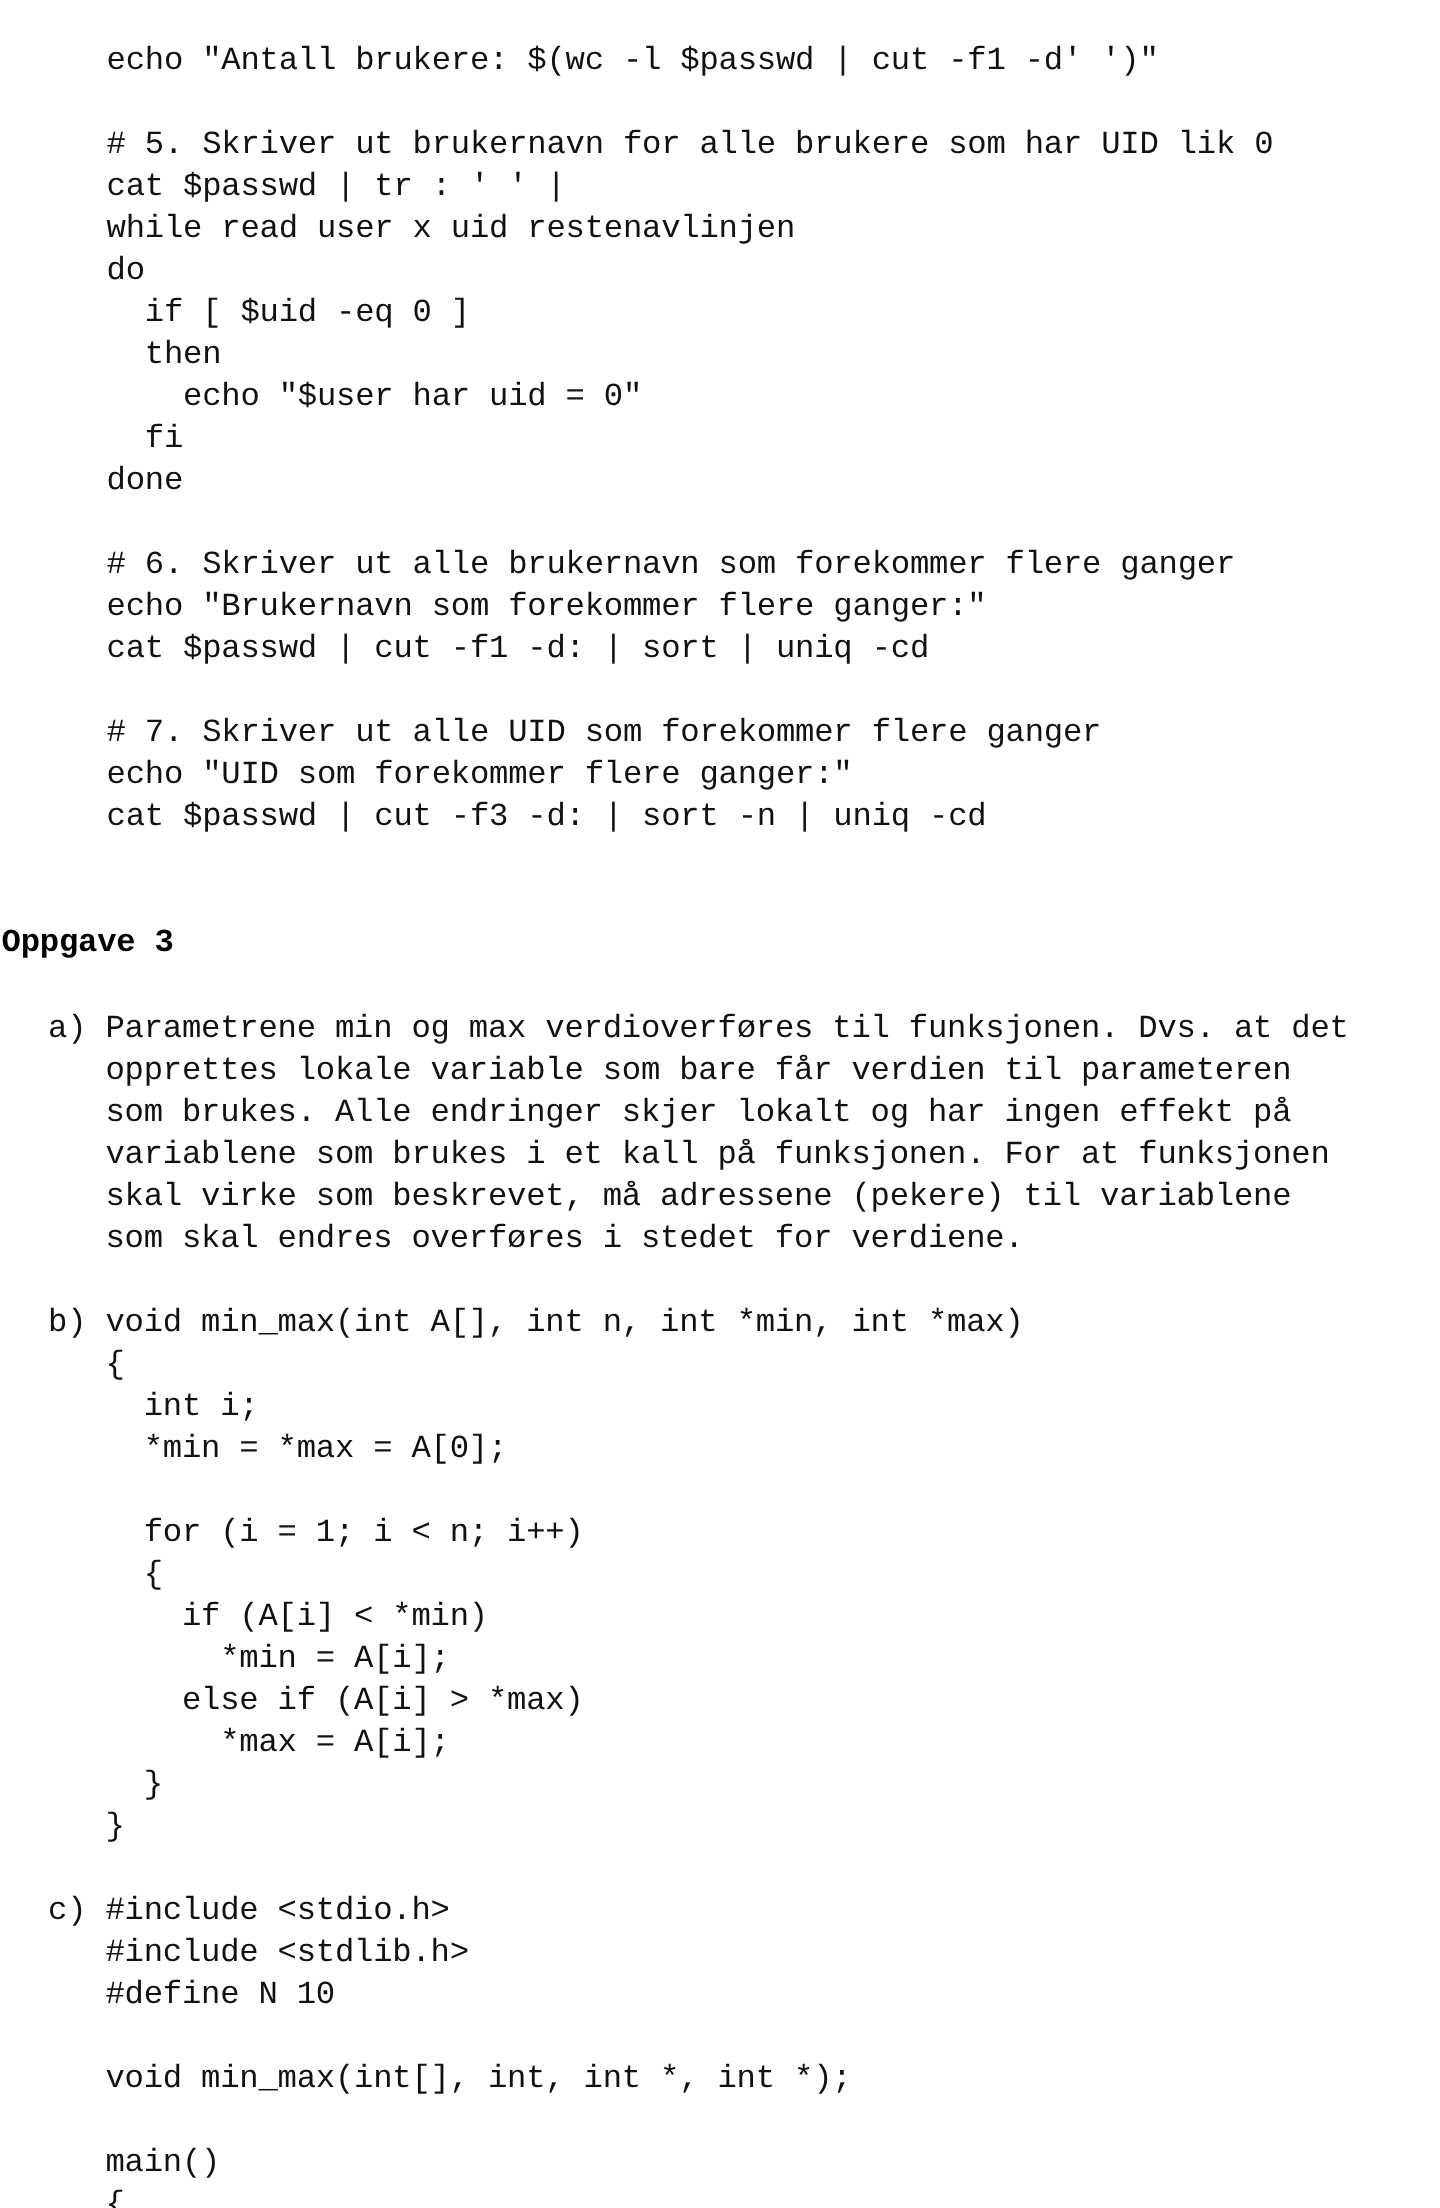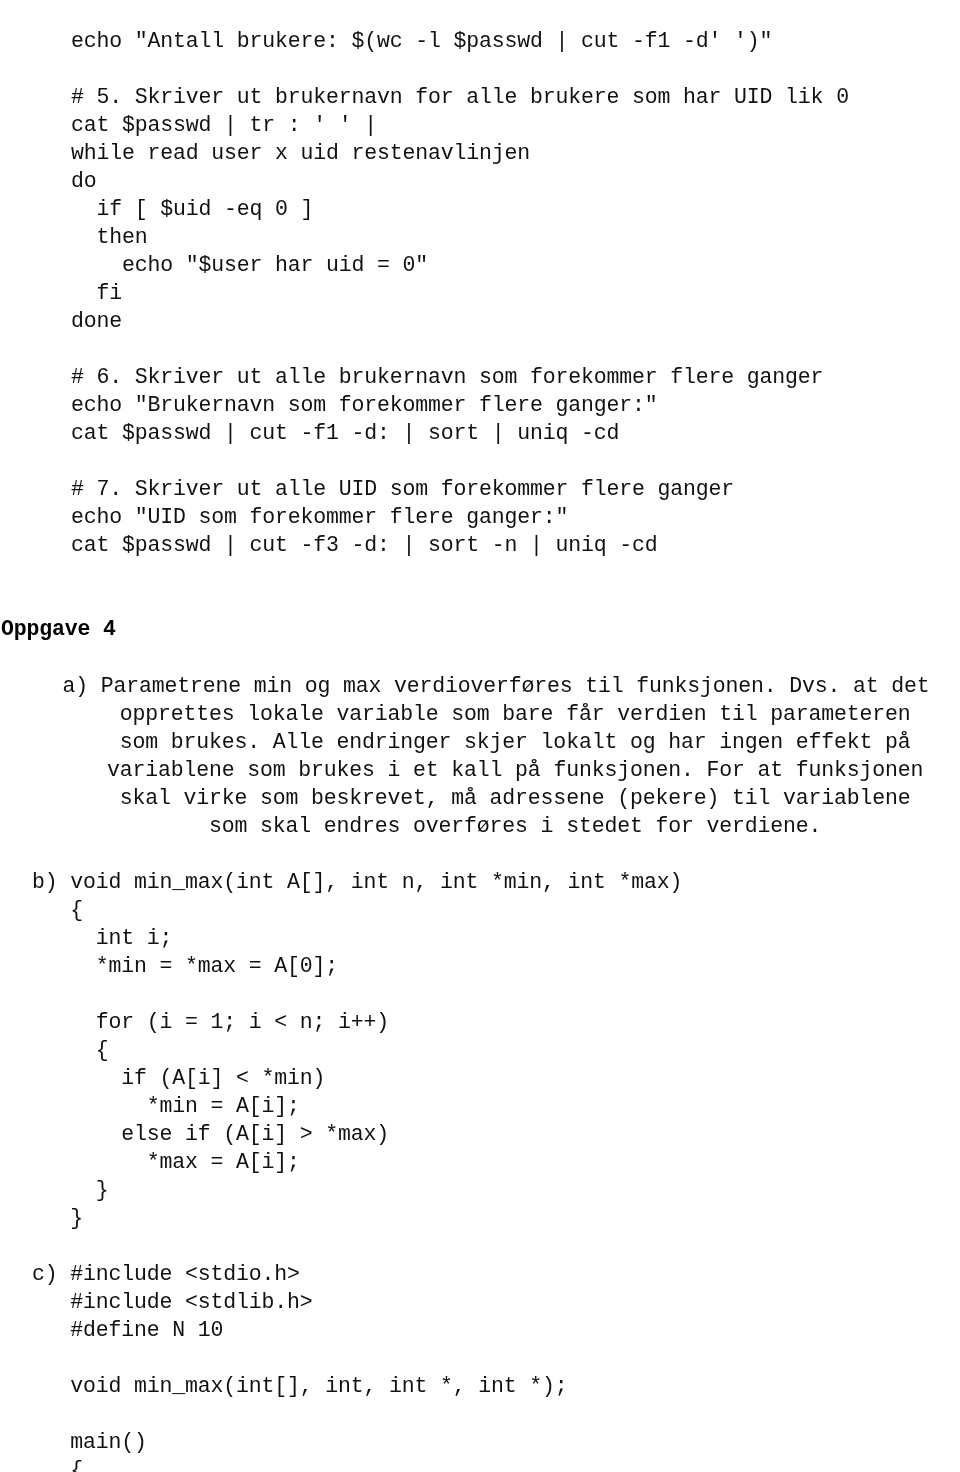--- a/index.html
+++ b/index.html
@@ -54,21 +54,20 @@
   }
 
   
   .answer-item {
     display: block;
     padding-left: 32px;
     margin-top: 28px;
   }
   .answer-item.first-item {
     margin-top: 29px;
-    text-align: center;
   }
   .answer-body {
     white-space: pre;
   }
 </style>
 </head>
 <body>
 
 <div class="page">
 
@@ -85,21 +84,21 @@
 done
 
 # 6. Skriver ut alle brukernavn som forekommer flere ganger
 echo "Brukernavn som forekommer flere ganger:"
 cat $passwd | cut -f1 -d: | sort | uniq -cd
 
 # 7. Skriver ut alle UID som forekommer flere ganger
 echo "UID som forekommer flere ganger:"
 cat $passwd | cut -f3 -d: | sort -n | uniq -cd</pre>
 
-  <div class="section-heading">Oppgave 4</div>
+  <div class="section-heading">Oppgave 3</div>
 
   <div class="answer-item first-item">
     <span class="mono-block answer-body">a) </span><span class="mono-block answer-body">Parametrene min og max verdioverføres til funksjonen. Dvs. at det
    opprettes lokale variable som bare får verdien til parameteren
    som brukes. Alle endringer skjer lokalt og har ingen effekt på
    variablene som brukes i et kall på funksjonen. For at funksjonen
    skal virke som beskrevet, må adressene (pekere) til variablene
    som skal endres overføres i stedet for verdiene.</span>
   </div>
 

